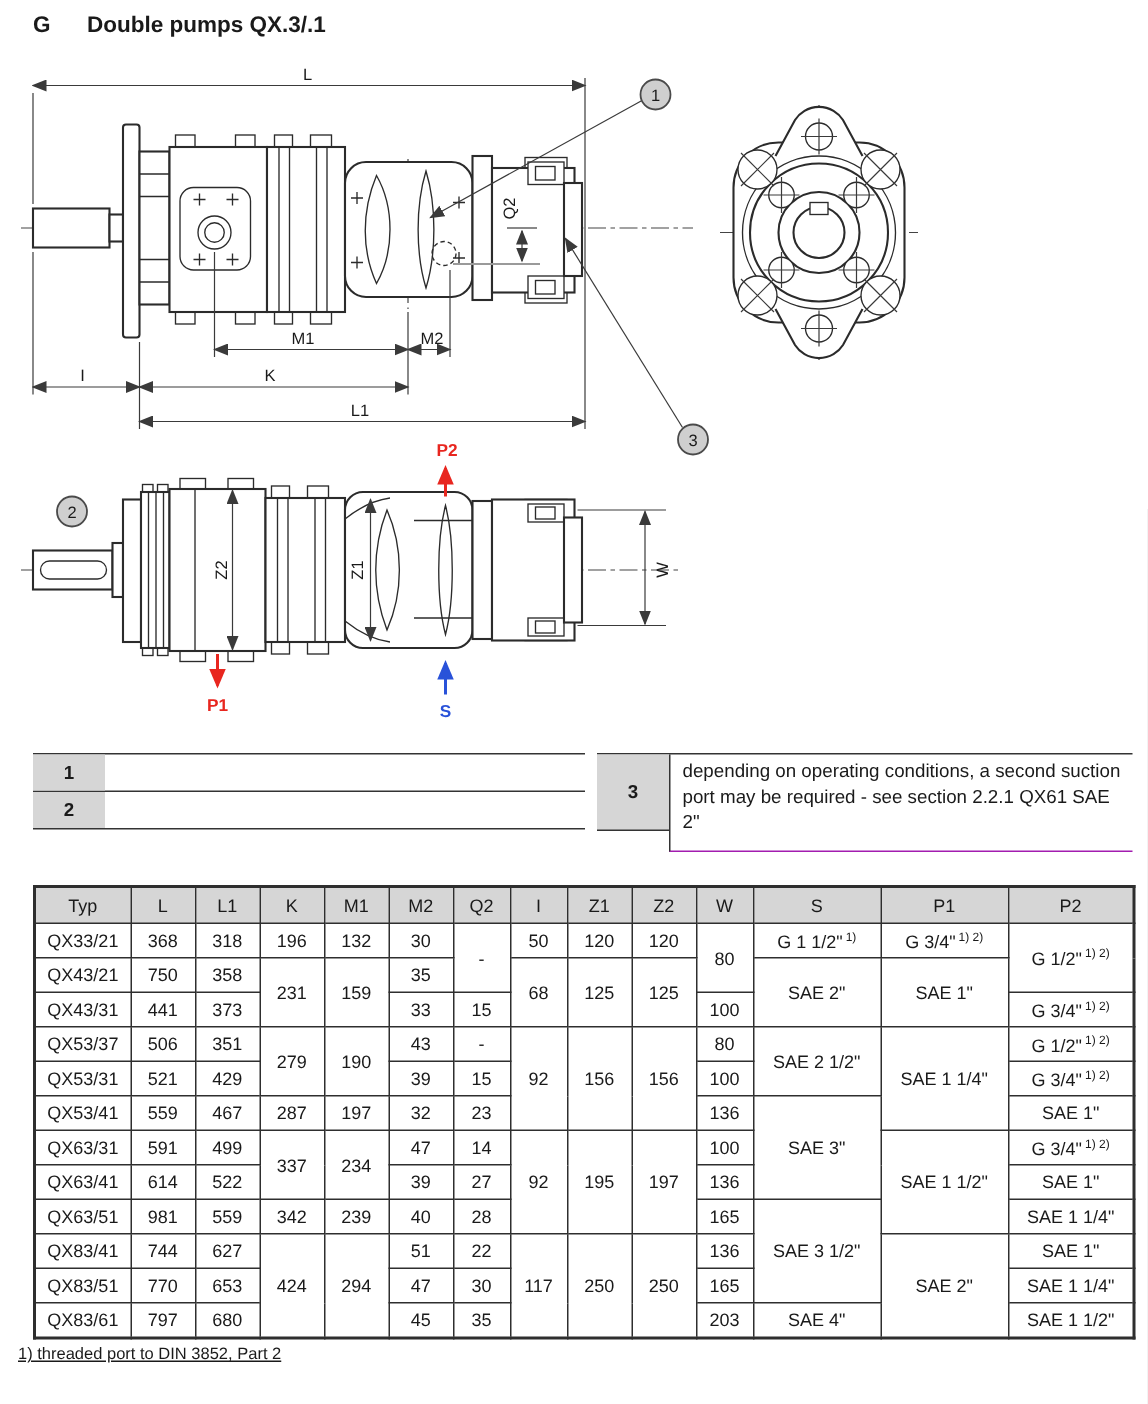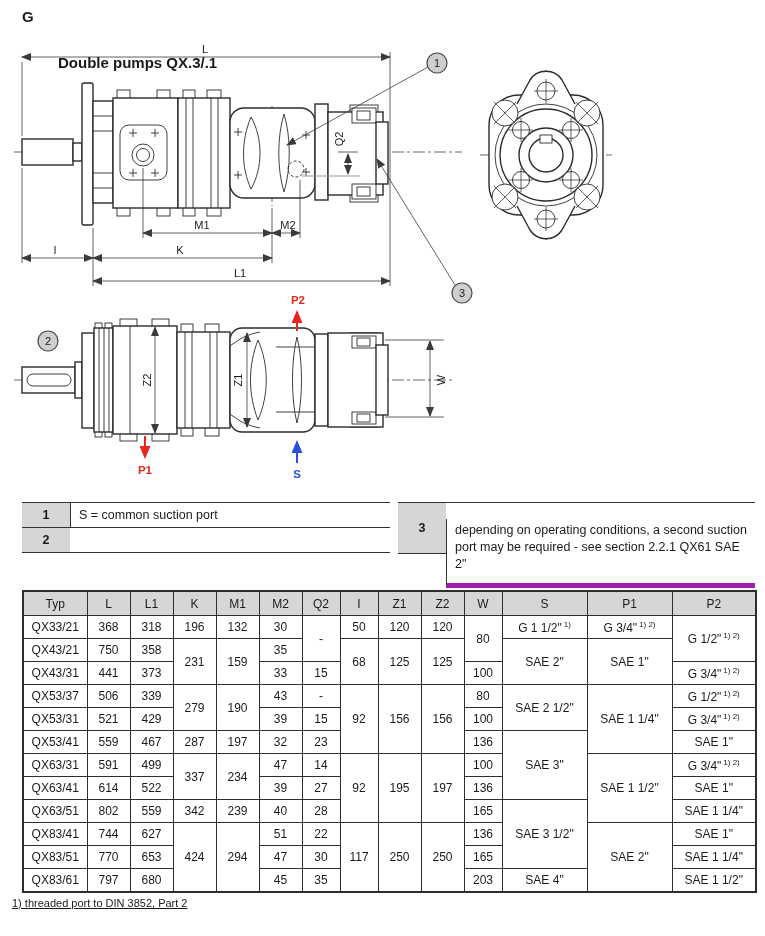--- a/index.html
+++ b/index.html
@@ -1,21 +1,21 @@
 <!DOCTYPE html>
 <html><head>
 <meta charset="utf-8">
 <style>
   html,body{margin:0;padding:0;background:#e9e9e9;}
   .page{position:relative;width:765px;height:936px;background:#ffffff;overflow:hidden;
         font-family:"Liberation Sans",sans-serif;color:#1a1a1a;}
   
   .hdr{position:absolute;top:8px;font-size:15px;font-weight:bold;white-space:nowrap;}
   #secletter{left:22px;}
-  #ptitle{left:58px;margin-top:46px;}
+  #ptitle{left:58px;}
   
   #drawsvg{position:absolute;left:0;top:0;width:765px;height:492px;}
   #drawsvg .o1{fill:none;stroke:#2b2b2b;stroke-width:1.4;}
   #drawsvg .o2{fill:none;stroke:#2b2b2b;stroke-width:0.9;}
   #drawsvg .wf{fill:#ffffff;}
   #drawsvg .dim{fill:none;stroke:#3a3a3a;stroke-width:0.8;}
   #drawsvg .gdim{fill:none;stroke:#9a9a9a;stroke-width:1.2;}
   #drawsvg .cl{fill:none;stroke:#444;stroke-width:0.8;stroke-dasharray:12 3 3 3;}
   #drawsvg .dash{stroke-dasharray:3 2;}
   #drawsvg text{font-family:"Liberation Sans",sans-serif;}
@@ -29,21 +29,21 @@
   .notebox{position:absolute;top:502px;font-size:12.5px;}
   #notes-left{left:22px;width:368px;}
   #notes-right{left:398px;width:357px;}
   .nrow{display:flex;border-bottom:1px solid #333;}
   .nrow.first{border-top:1px solid #333;}
   .nnum{width:48px;min-height:24px;background:#d6d6d6;text-align:center;
         display:flex;align-items:center;justify-content:center;flex:none;font-weight:bold;}
   .ntxt{border-left:1px solid #333;padding:3px 8px;flex:1;display:flex;align-items:center;}
   #notes-right .nnum{height:50px;align-self:flex-start;border-bottom:1px solid #333;font-weight:bold;}
   #notes-right .nrow{border-bottom:none;}
-  #notes-right .ntxt{border-bottom:5px solid #a21caf;min-height:58px;align-items:flex-start;line-height:1.35;margin-top:16px;}
+  #notes-right .ntxt{border-bottom:1px solid #a21caf;min-height:58px;align-items:flex-start;line-height:1.35;}
   
   #dimtable{position:absolute;left:22px;top:590px;border-collapse:collapse;table-layout:fixed;
             font-size:12px;border:2px solid #2e2e2e;}
   #dimtable th,#dimtable td{border:1px solid #2e2e2e;text-align:center;vertical-align:middle;
             padding:0 1px;height:22px;overflow:hidden;white-space:nowrap;}
   #dimtable th{background:#d6d6d6;font-weight:normal;height:23px;}
   #dimtable sup{font-size:8px;margin-left:2px;}
   
   .fnote{position:absolute;left:12px;font-size:11px;white-space:nowrap;text-decoration:underline;}
   #fn1{top:897px;}
@@ -231,21 +231,20 @@
       <circle class="o2 wf" cx="587" cy="113" r="13"></circle>
       <circle class="o2 wf" cx="505" cy="197" r="13"></circle>
       <circle class="o2 wf" cx="587" cy="197" r="13"></circle>
       <path class="dim" d="M494 102 L516 124 M516 102 L494 124 M576 102 L598 124 M598 102 L576 124 M494 186 L516 208 M516 186 L494 208 M576 186 L598 208 M598 186 L576 208"></path>
     </g>
   </svg>
 
   <div class="notebox" id="notes-left">
     <div class="nrow first">
       <div class="nnum">1</div>
-      <div class="ntxt">S = common suction port</div>
     </div>
     <div class="nrow">
       <div class="nnum">2</div>
     </div>
   </div>
   <div class="notebox" id="notes-right">
     <div class="nrow first">
       <div class="nnum">3</div>
       <div class="ntxt">depending on operating conditions, a second suction port may be required - see section 2.2.1 QX61 SAE 2"</div>
     </div>
@@ -321,21 +320,21 @@
           <td><span>441</span></td>
           <td><span>373</span></td>
           <td><span>33</span></td>
           <td><span>15</span></td>
           <td><span>100</span></td>
           <td><span>G 3/4"</span><sup>1) 2)</sup></td>
         </tr>
         <tr>
           <td><span>QX53/37</span></td>
           <td><span>506</span></td>
-          <td><span>339</span></td>
+          <td><span>351</span></td>
           <td rowspan="2"><span>279</span></td>
           <td rowspan="2"><span>190</span></td>
           <td><span>43</span></td>
           <td><span>-</span></td>
           <td rowspan="3"><span>92</span></td>
           <td rowspan="3"><span>156</span></td>
           <td rowspan="3"><span>156</span></td>
           <td><span>80</span></td>
           <td rowspan="2"><span>SAE 2 1/2"</span></td>
           <td rowspan="3"><span>SAE 1 1/4"</span></td>
@@ -381,21 +380,21 @@
           <td><span>QX63/41</span></td>
           <td><span>614</span></td>
           <td><span>522</span></td>
           <td><span>39</span></td>
           <td><span>27</span></td>
           <td><span>136</span></td>
           <td><span>SAE 1"</span></td>
         </tr>
         <tr>
           <td><span>QX63/51</span></td>
-          <td><span>802</span></td>
+          <td><span>981</span></td>
           <td><span>559</span></td>
           <td><span>342</span></td>
           <td><span>239</span></td>
           <td><span>40</span></td>
           <td><span>28</span></td>
           <td><span>165</span></td>
           <td rowspan="3"><span>SAE 3 1/2"</span></td>
           <td><span>SAE 1 1/4"</span></td>
         </tr>
         <tr>

